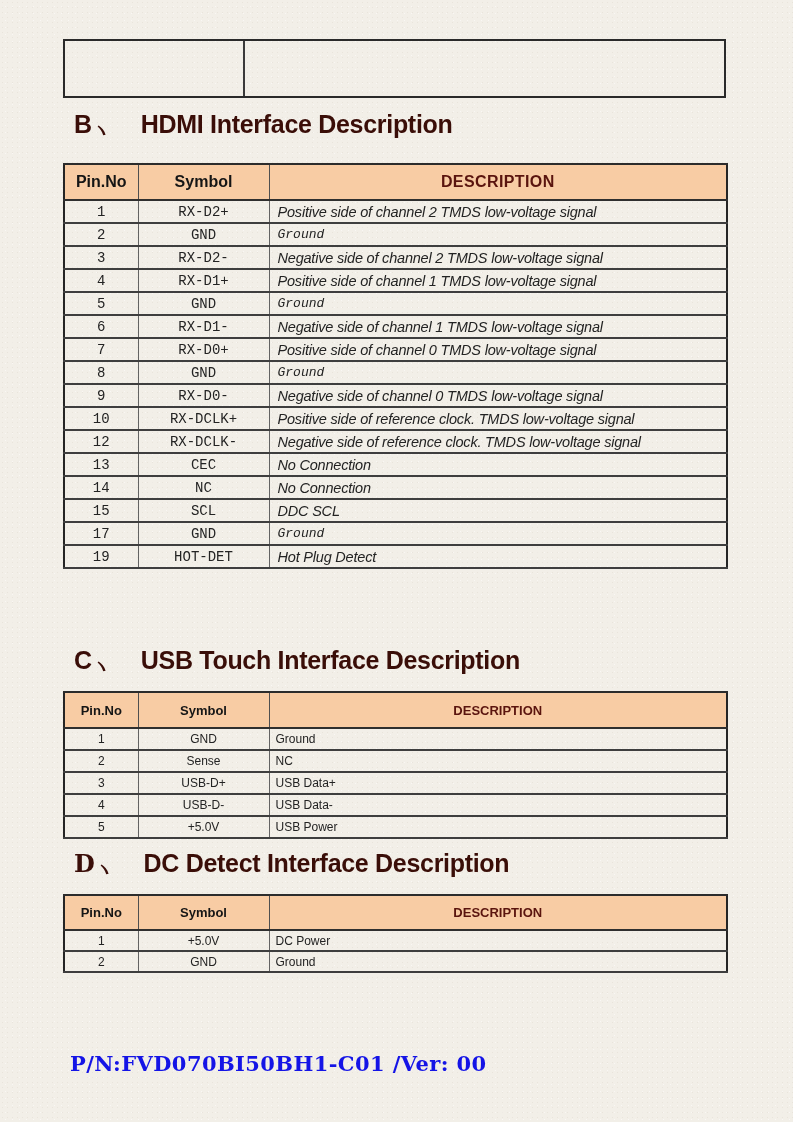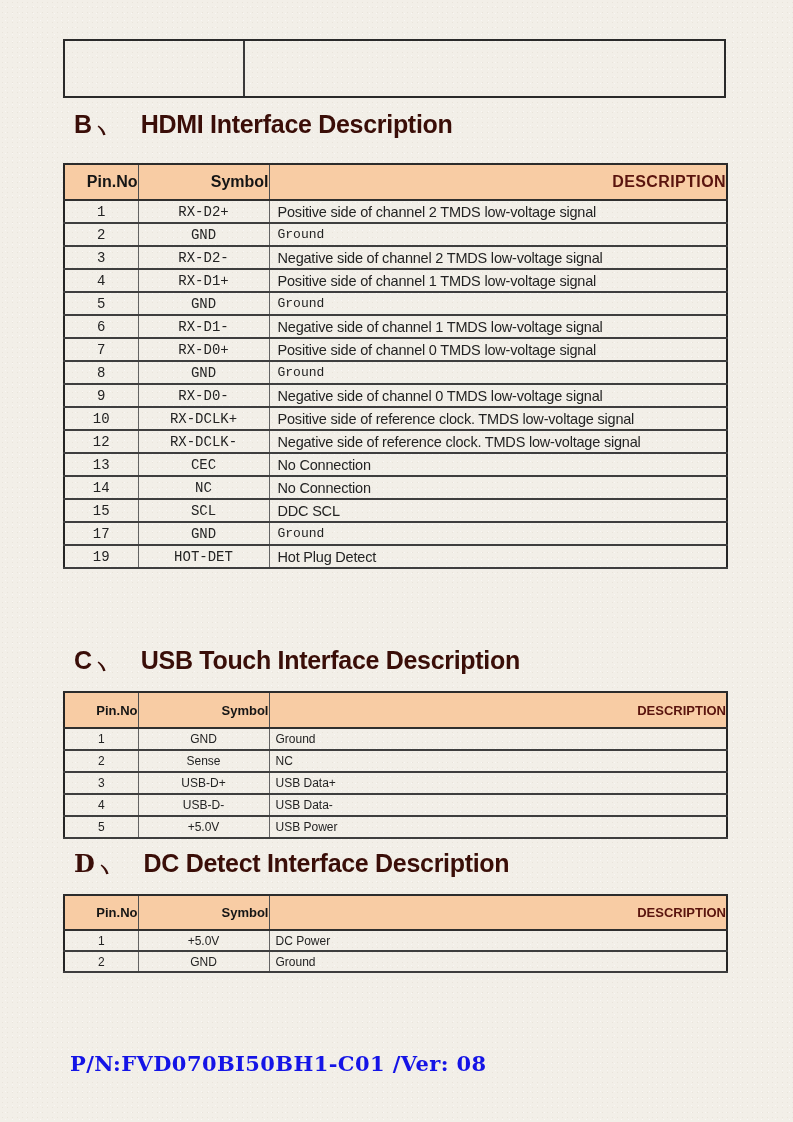--- a/index.html
+++ b/index.html
@@ -61,21 +61,21 @@
     table-layout: fixed;
     border: 2px solid #252525;
   }
   .pin-table th {
     background: #f8cca4;
     border: 1px solid #4f4f4f;
     border-top: 2px solid #2c2c2c;
     border-bottom: 2px solid #2f2f2f;
     font-weight: bold;
     color: #151515;
-    text-align: right;
+    text-align: center;
     vertical-align: middle;
   }
   .pin-table td {
     border: 1px solid #636363;
     border-top: 2px solid #3e3e3e;
     border-bottom: 2px solid #3e3e3e;
     vertical-align: middle;
     color: #232323;
   }
   .pin-table th.col-desc { color: #5a140e; }
@@ -90,20 +90,21 @@
   #tbl-hdmi th.col-desc { letter-spacing: 0.4px; }
   #tbl-hdmi td.col-pin, #tbl-hdmi td.col-sym {
     font-family: "Liberation Mono", "DejaVu Sans Mono", monospace;
     font-size: 14px;
   }
   #tbl-hdmi td.col-desc {
     font-family: "Liberation Sans", sans-serif;
     font-size: 14.5px;
     letter-spacing: -0.2px;
     padding-left: 8px;
+    font-style: italic;
   }
   #tbl-hdmi td.col-desc.mono {
     font-family: "Liberation Mono", "DejaVu Sans Mono", monospace;
     font-size: 13px;
     letter-spacing: 0;
   }
 
   
   .tbl-small thead tr { height: 36px; }
   .tbl-small tbody tr { height: 22px; }
@@ -319,15 +320,15 @@
           <td class="col-desc">DC Power</td>
         </tr>
         <tr>
           <td class="col-pin">2</td>
           <td class="col-sym">GND</td>
           <td class="col-desc mono">Ground</td>
         </tr>
       </tbody>
   </table>
 
-  <div class="footer-pn">P/N:FVD070BI50BH1-C01 /Ver: 08</div>
+  <div class="footer-pn">P/N:FVD070BI50BH1-C01 /Ver: 00</div>
 
 </div>
 
 </body></html>

